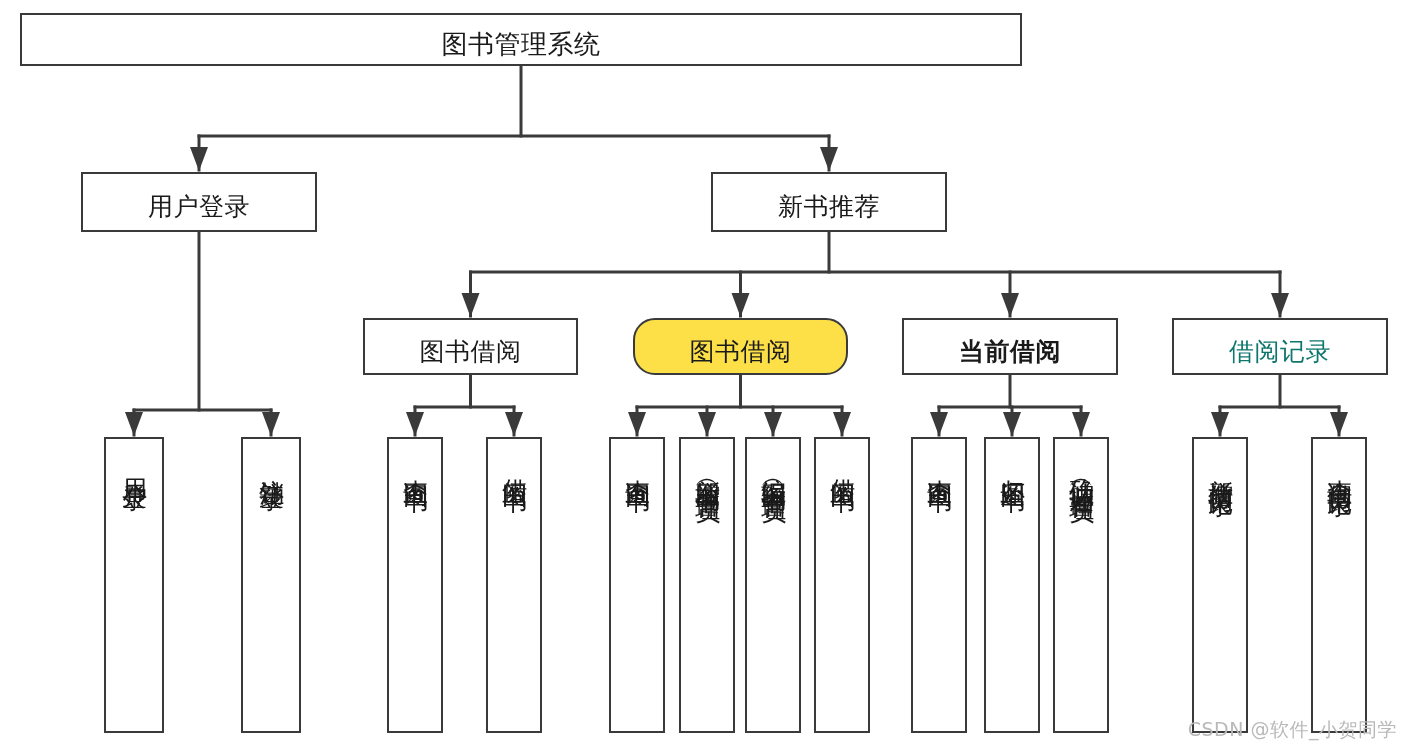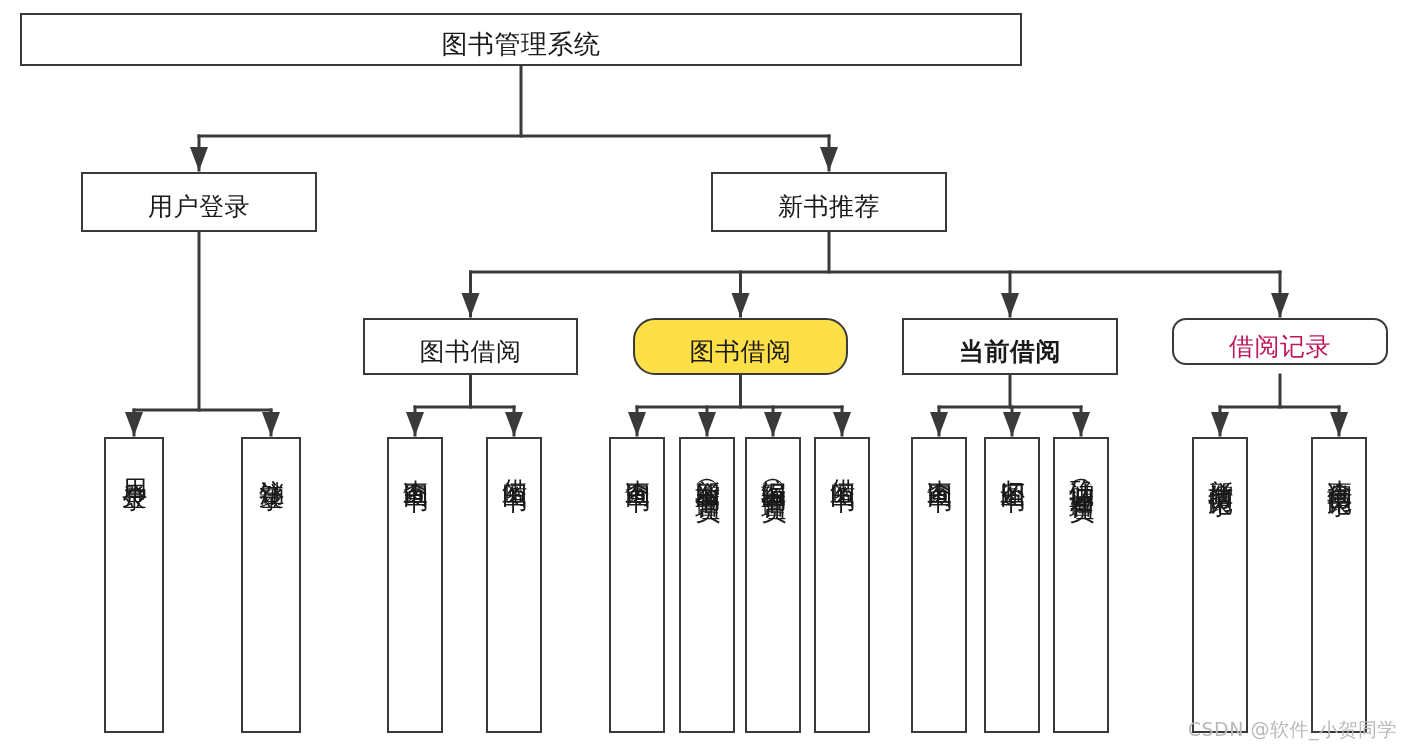--- a/index.html
+++ b/index.html
@@ -149,21 +149,21 @@
       </div>
       <div class="node horiz" style="left: 363px; top: 318px; width: 215px; height: 57px; border-color: rgb(58, 58, 58); background: rgb(255, 255, 255); color: rgb(26, 26, 26);">
         <span class="node-label">图书借阅</span>
       </div>
       <div class="node horiz" style="left: 633px; top: 318px; width: 215px; height: 57px; border-color: rgb(58, 58, 58); background: #fde047; color: rgb(26, 26, 26); border-radius: 22px;">
         <span class="node-label">图书借阅</span>
       </div>
       <div class="node horiz" style="left: 902px; top: 318px; width: 216px; height: 57px; border-color: rgb(58, 58, 58); background: rgb(255, 255, 255); color: rgb(26, 26, 26); font-weight: bold;">
         <span class="node-label">当前借阅</span>
       </div>
-      <div class="node horiz" style="left: 1172px; top: 318px; width: 216px; height: 47px; border-color: rgb(58, 58, 58); background: rgb(255, 255, 255); color: #be185d; border-radius: 14px;">
+      <div class="node horiz" style="left: 1172px; top: 318px; width: 216px; height: 57px; border-color: rgb(58, 58, 58); background: rgb(255, 255, 255); color: #0f766e;">
         <span class="node-label">借阅记录</span>
       </div>
       <div class="node vert" style="left: 104px; top: 437px; width: 60px; height: 296px; border-color: rgb(58, 58, 58); background: rgb(255, 255, 255); color: rgb(26, 26, 26);">
         <span class="node-label">用户登录</span>
       </div>
       <div class="node vert" style="left: 241px; top: 437px; width: 60px; height: 296px; border-color: rgb(58, 58, 58); background: rgb(255, 255, 255); color: rgb(26, 26, 26);">
         <span class="node-label">注销登录</span>
       </div>
       <div class="node vert" style="left: 387px; top: 437px; width: 56px; height: 296px; border-color: rgb(58, 58, 58); background: rgb(255, 255, 255); color: rgb(26, 26, 26);">
         <span class="node-label">查询图书</span>

